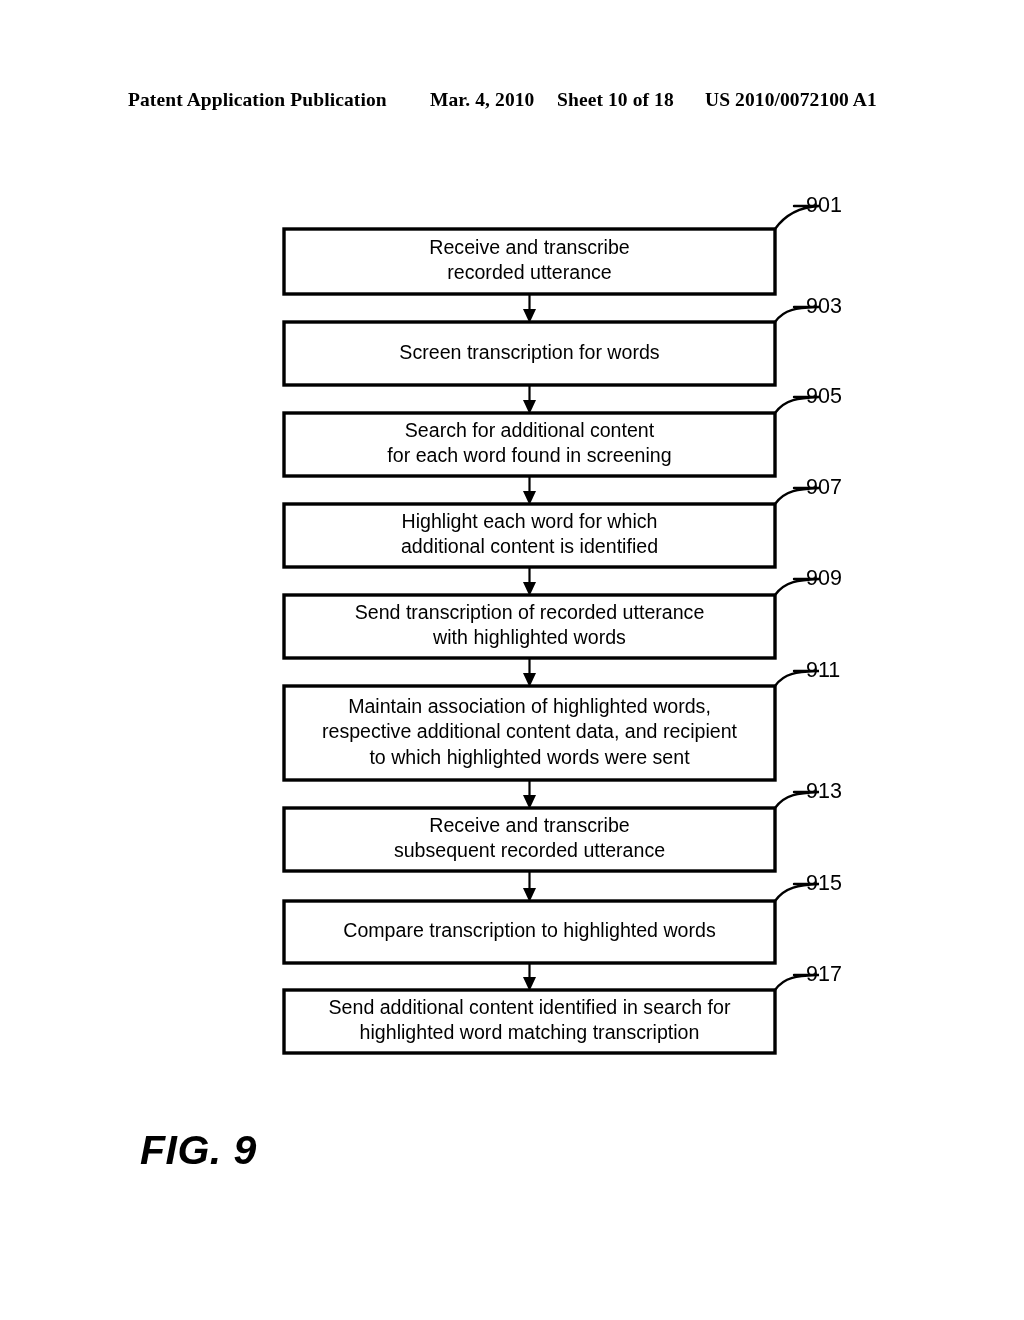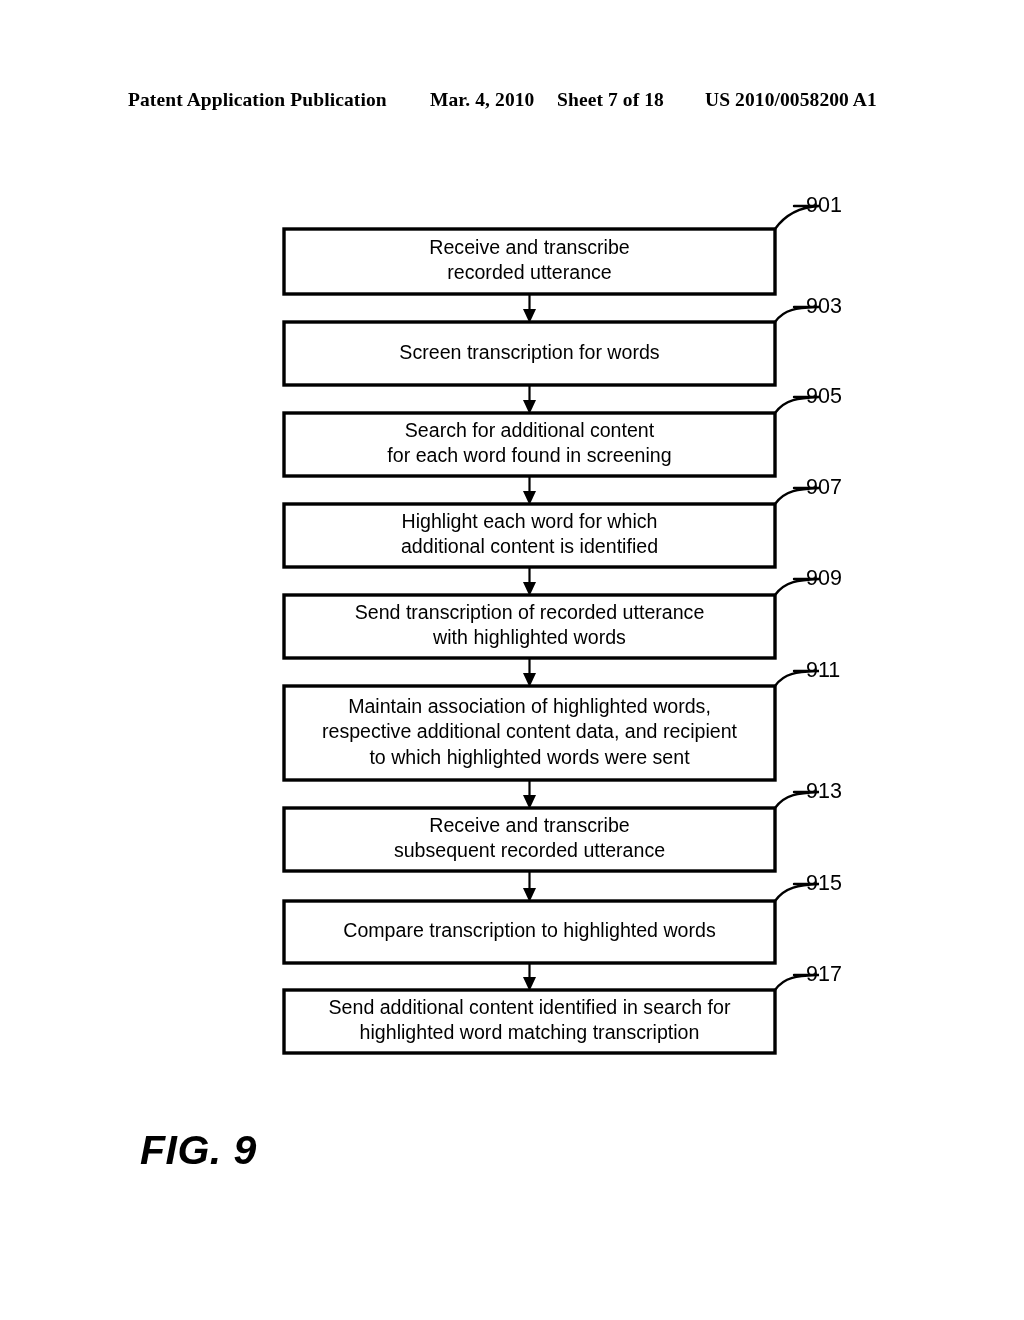--- a/index.html
+++ b/index.html
@@ -105,22 +105,22 @@
   }
 </style>
 </head>
 <body>
 
 <div id="page">
 
   <div class="header">
     <span class="hdr-pub">Patent Application Publication</span>
     <span class="hdr-date">Mar. 4, 2010</span>
-    <span class="hdr-sheet">Sheet 7 of 18</span>
-    <span class="hdr-num">US 2010/0058200 A1</span>
+    <span class="hdr-sheet">Sheet 10 of 18</span>
+    <span class="hdr-num">US 2010/0072100 A1</span>
   </div>
 
   <svg id="flow" viewBox="0 0 1024 1320">
     <g id="edges-layer">
         <g>
           <line x1="529.5" y1="294" x2="529.5" y2="314" class="connector-line"></line>
           <polygon points="523,309 536,309 529.5,323" class="connector-head"></polygon>
         </g>
         <g>
           <line x1="529.5" y1="385" x2="529.5" y2="405" class="connector-line"></line>

